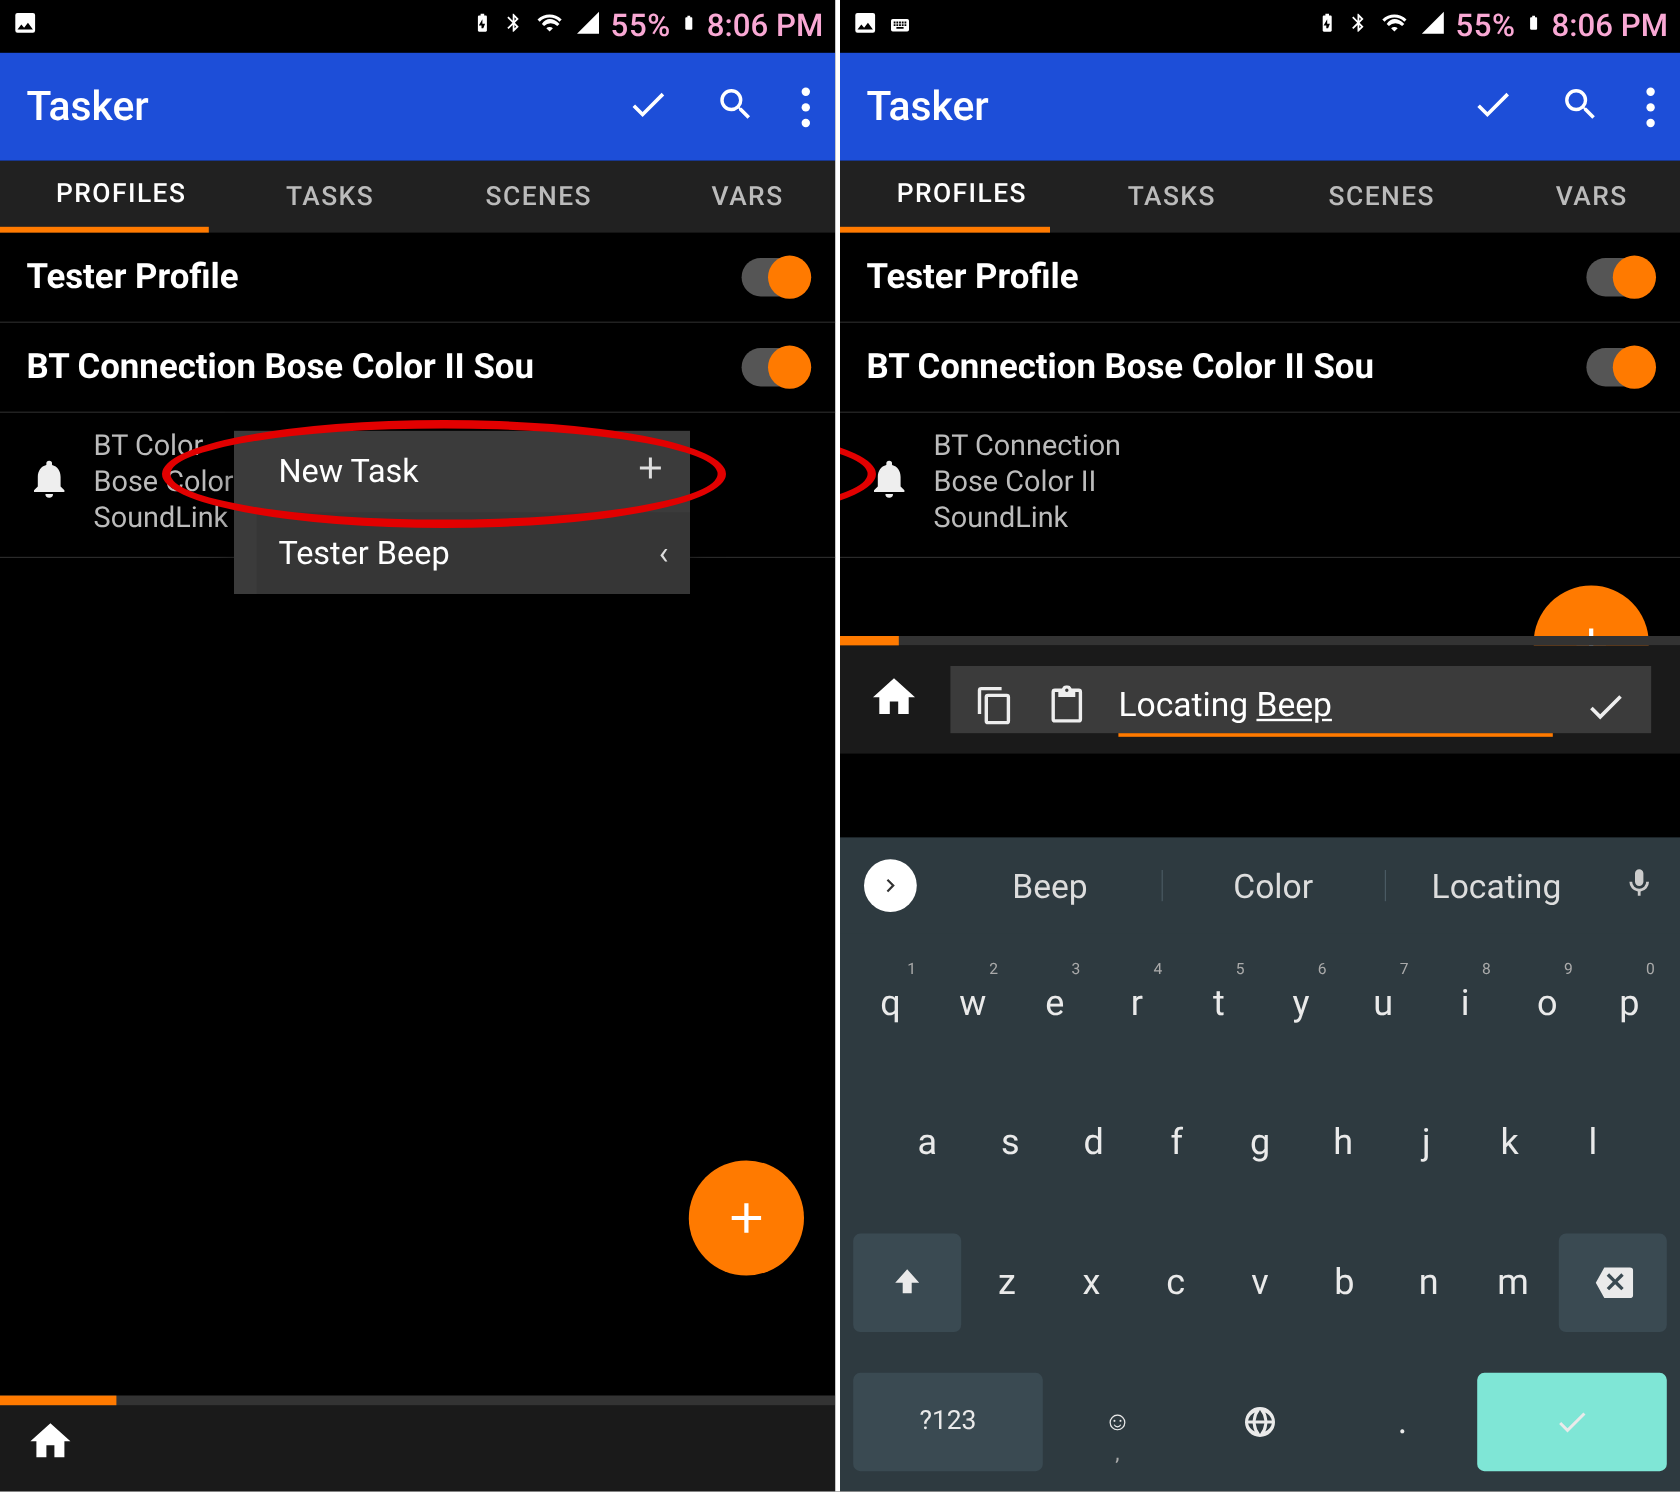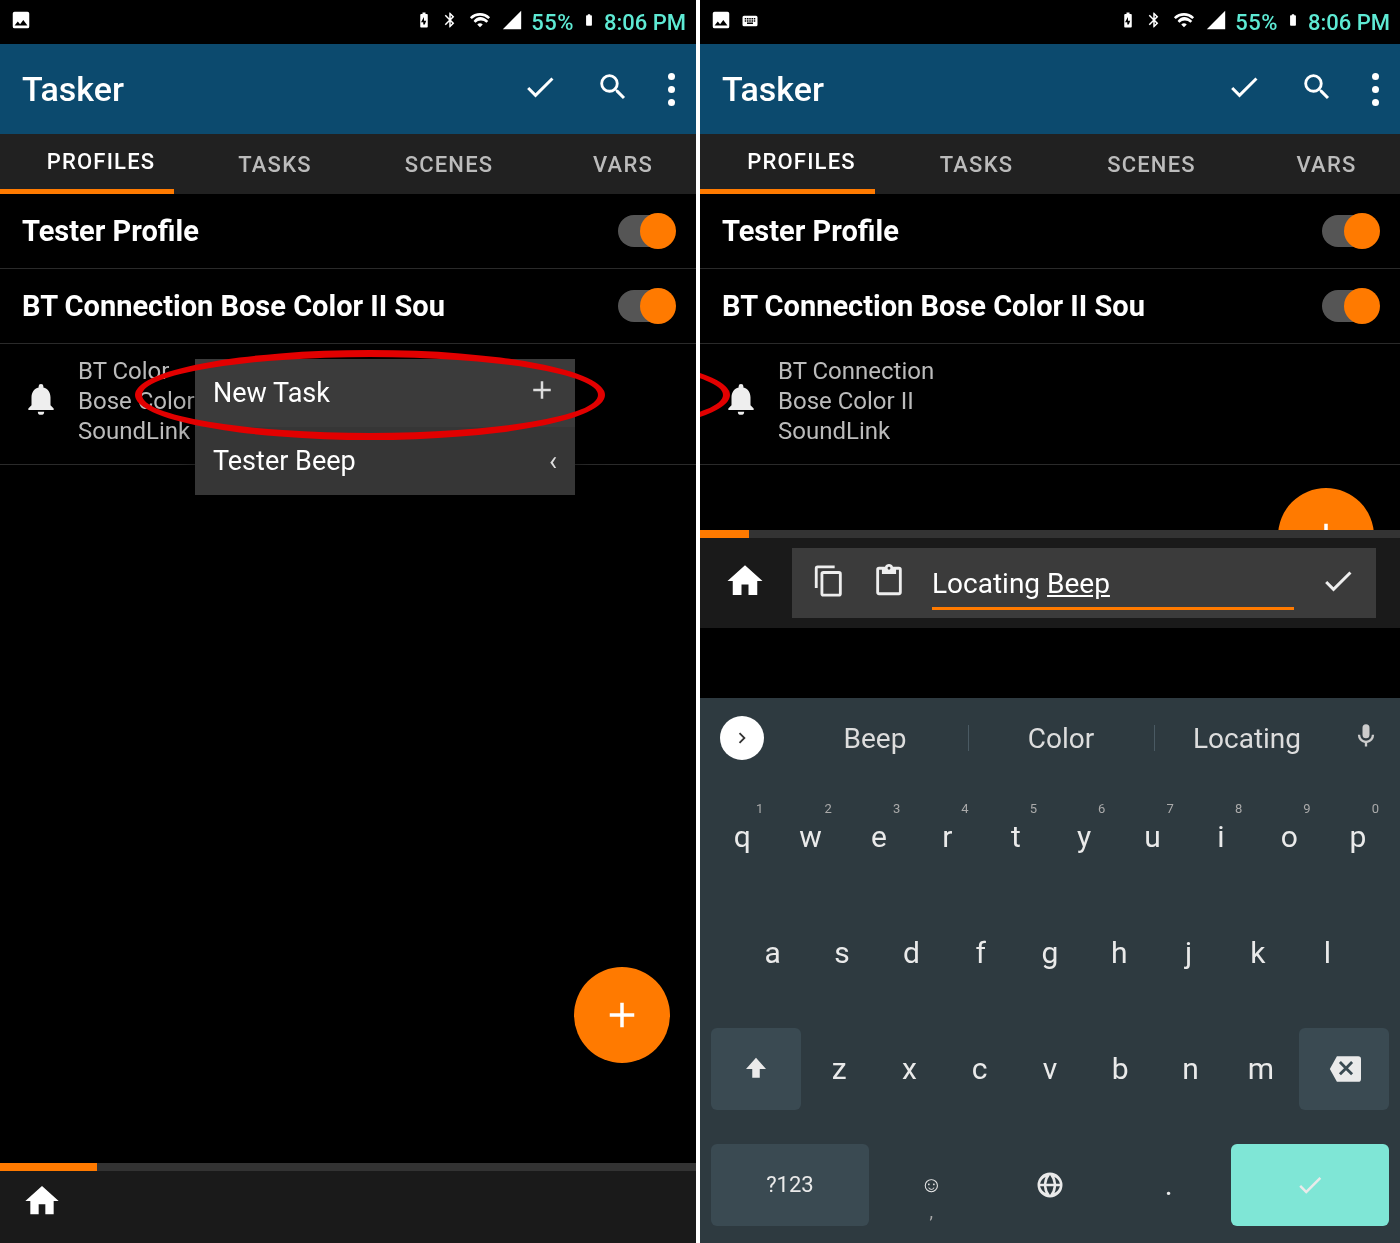--- a/index.html
+++ b/index.html
@@ -2,28 +2,28 @@
 <html><head>
 <meta charset="utf-8">
 <style>
   * { box-sizing: border-box; margin: 0; padding: 0; }
   html, body { width: 1400px; height: 1243px; font-family: Roboto, Arial, sans-serif; background: #fff; }
   .stage { display: flex; width: 1400px; height: 1243px; }
   .phone { width: 700px; height: 1243px; background: #000; position: relative; overflow: hidden; }
   .phone-left { border-right: 4px solid #fff; }
   
   
-  .statusbar { height: 44px; background: #000; color: #5eead4; display: flex; align-items: center; padding: 0 10px; font-size: 22px; font-weight: 500; }
+  .statusbar { height: 44px; background: #000; color: #f9a8d4; display: flex; align-items: center; padding: 0 10px; font-size: 26px; font-weight: 500; }
   .statusbar .left-icons { display: flex; gap: 6px; align-items: center; }
   .statusbar .right-icons { margin-left: auto; display: flex; gap: 8px; align-items: center; }
   .statusbar .pct { letter-spacing: 0.5px; }
   .statusbar svg { fill: #fff; }
   
   
-  .appbar { height: 90px; background: #0c4a6e; display: flex; align-items: center; padding: 0 22px; text-align: center; }
+  .appbar { height: 90px; background: #1d4ed8; display: flex; align-items: center; padding: 0 22px; text-align: center; }
   .appbar-title { color: #fff; font-size: 34px; font-weight: 500; }
   .appbar-actions { margin-left: auto; display: flex; gap: 38px; align-items: center; }
   .appbar-actions svg { fill: #fff; }
   .appbar-actions .dots { width: 6px; display: flex; flex-direction: column; gap: 6px; }
   .appbar-actions .dots span { width: 7px; height: 7px; border-radius: 50%; background: #fff; }
   
   
   .tabbar { height: 60px; background: #212121; display: flex; }
   .tab { flex: 1; display: flex; align-items: center; justify-content: center; color: #bbb; font-size: 22px; font-weight: 500; letter-spacing: 1.2px; cursor: pointer; padding-left: 28px; }
   .tab.active { color: #fff; border-bottom: 5px solid #ff7a00; }
@@ -34,21 +34,21 @@
   .profile-row .pname { color: #fff; font-size: 29px; font-weight: 700; }
   .profile-row .toggle { margin-left: auto; width: 56px; height: 32px; background: #555; border-radius: 16px; position: relative; }
   .profile-row .toggle .knob { position: absolute; right: -2px; top: -2px; width: 36px; height: 36px; background: #ff7a00; border-radius: 50%; }
   
   .sub-row { display: flex; align-items: center; gap: 18px; padding: 12px 22px 18px 22px; border-bottom: 1px solid #2a2a2a; }
   .sub-row .bell svg { fill: #eee; }
   .sub-row .subtext { color: #bbb; font-size: 24px; line-height: 1.25; }
   
   
   .ctxmenu { position: absolute; left: 195px; top: 165px; width: 380px; background: #3b3b3b; box-shadow: 0 8px 20px rgba(0,0,0,.5); z-index: 5; }
-  .ctxitem { height: 68px; display: flex; align-items: center; padding: 0 18px; color: #fff; font-size: 27px; position: relative; }
+  .ctxitem { height: 68px; display: flex; align-items: center; padding: 0 18px; color: #fff; font-size: 27px; position: relative; margin-left: 19px; }
   .ctxitem + .ctxitem { background: #363636; }
   .ctxitem .right-ico { margin-left: auto; color: #ddd; }
   
   
   .annot { position: absolute; border: 7px solid #e20000; border-radius: 50%; pointer-events: none; z-index: 10; }
   
   
   .fab { position: absolute; bottom: 100px; right: 26px; width: 96px; height: 96px; background: #ff7a00; border-radius: 50%; display: flex; align-items: center; justify-content: center; box-shadow: 0 6px 12px rgba(0,0,0,.5); }
   .fab svg { fill: #fff; }
   
@@ -56,21 +56,21 @@
   .sysbar { position: absolute; bottom: 0; left: 0; right: 0; height: 80px; background: #1a1a1a; display: flex; align-items: center; padding: 0 22px; }
   .sysbar .track { position: absolute; top: 0; left: 0; right: 0; height: 8px; background: #333; }
   .sysbar .track .fill { height: 8px; width: 14%; background: #ff7a00; }
   
   
   .input-toolbar-wrap { position: absolute; left: 0; right: 0; top: 530px; }
   .progress-top { height: 8px; background: #333; }
   .progress-top .pfill { height: 8px; width: 7%; background: #ff7a00; }
   .input-toolbar { height: 90px; background: #1a1a1a; display: flex; align-items: center; padding: 0 24px; gap: 26px; }
   .input-toolbar .home-ico svg { fill: #fff; }
-  .input-field-box { flex: 1; background: #3b3b3b; height: 70px; margin: 7px 0; display: flex; align-items: center; gap: 26px; padding: 4px 20px; }
+  .input-field-box { flex: 1; background: #3b3b3b; height: 56px; margin: 7px 0; display: flex; align-items: flex-start; gap: 26px; padding: 16px 20px; }
   .input-field-box svg { fill: #eee; }
   .input-field-box .txtwrap { flex: 1; position: relative; }
   .input-field-box .txt { color: #fff; font-size: 28px; }
   .input-field-box .txt .underlined { text-decoration: underline; }
   .input-field-box .txtline { position: absolute; left: 0; right: 0; bottom: -10px; height: 3px; background: #ff7a00; }
   
   
   .kbd { position: absolute; left: 0; right: 0; bottom: 0; height: 545px; background: #2e3a40; display: flex; flex-direction: column; }
   .suggest { height: 80px; background: #2e3a40; display: flex; align-items: center; padding: 0 20px; gap: 0; }
   .suggest .expand { width: 44px; height: 44px; border-radius: 50%; background: #fff; display: flex; align-items: center; justify-content: center; margin-right: 18px; }

